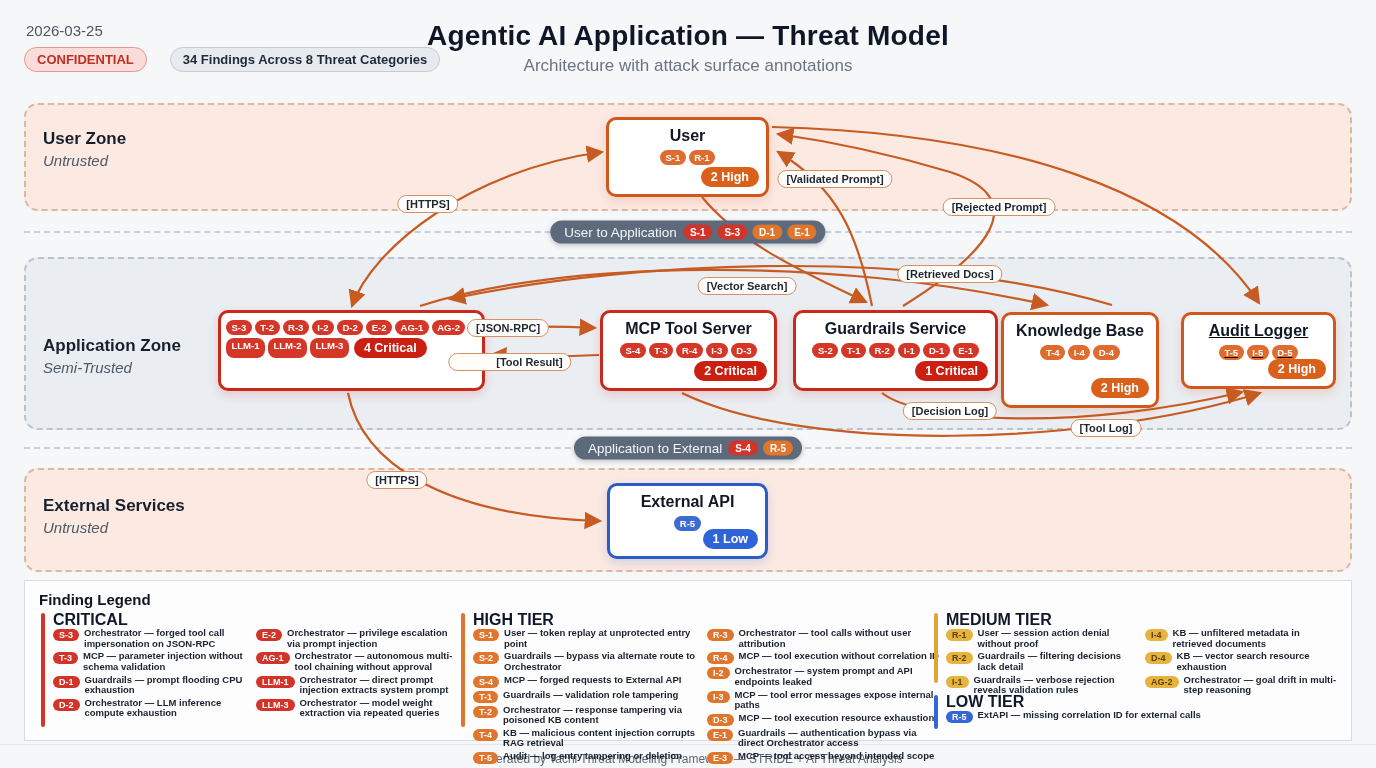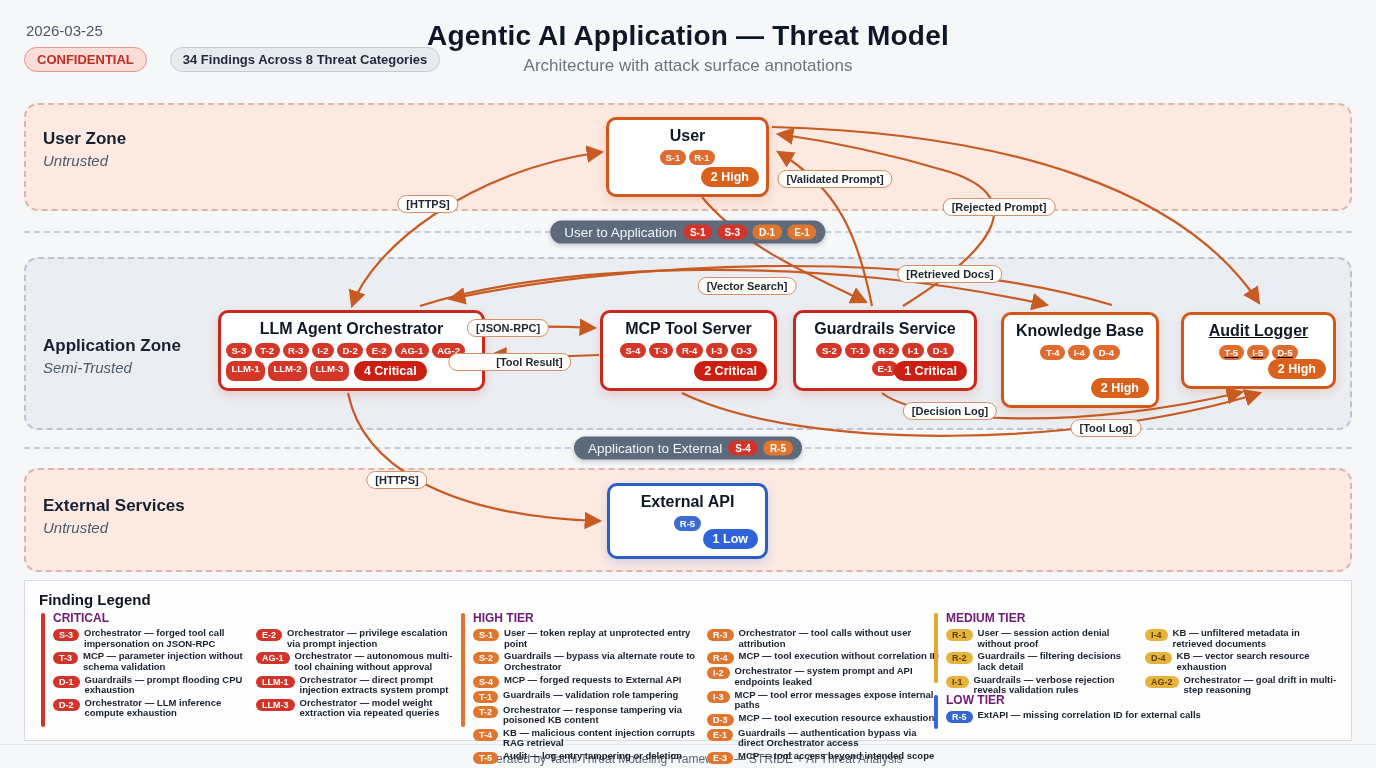--- a/index.html
+++ b/index.html
@@ -54,21 +54,21 @@
   svg.arrows{position:absolute;left:0;top:0;z-index:4;pointer-events:none;}
 
   
   .legend{position:absolute;left:24px;top:580px;width:1328px;height:161px;background:#fdfdfe;border:1.5px solid #d7dbe2;border-radius:0;box-sizing:border-box;z-index:5;}
   .legend-title{position:absolute;left:14px;top:10px;font-size:15px;font-weight:800;color:#10161f;}
   .tierbar{position:absolute;width:4px;border-radius:2px;}
   .bar-critical{background:#d3342a;}
   .bar-high{background:#e0752e;}
   .bar-medium{background:#e0a62f;}
   .bar-low{background:#3566d6;}
-  .tier-header{position:absolute;font-size:12px;font-weight:800;color:#701a75;}
+  .tier-header{position:absolute;font-size:16px;font-weight:800;color:#0f172a;}
   .lcol{position:absolute;display:flex;flex-direction:column;gap:2px;}
   .lrow{display:flex;gap:5px;align-items:flex-start;}
   .lbadge{flex:0 0 auto;color:#fff;font-weight:800;font-size:9px;padding:1px 6px;border-radius:7px;margin-top:1px;white-space:nowrap;}
   .lbadge.critical{background:#d3342a;}
   .lbadge.high{background:#e0752e;}
   .lbadge.medium{background:#e7b33f;color:#5d4203;}
   .lbadge.low{background:#3566d6;}
   .ltext{font-size:9.5px;font-weight:700;color:#18212e;line-height:1.12;}
 
   .footer{position:absolute;left:0;top:744px;width:1376px;text-align:center;font-size:12px;color:#5b6675;border-top:1px solid #e2e5ea;padding-top:7px;}
@@ -164,21 +164,20 @@
   <div class="node high" style="left:606px;top:117px;width:163px;height:80px;">
     <div class="ntitle">User</div>
     <div class="badges">
         <span class="fbadge">S-1</span>
         <span class="fbadge">R-1</span>
       </div>
     <div class="summary">2 High</div>
   </div>
 
   <div class="node critical" style="left:218px;top:310px;width:267px;height:81px;">
-    <div class="ntitle">LLM Agent Orchestrator</div>
     <div class="badges wide">
         <span class="fbadge">S-3</span>
         <span class="fbadge">T-2</span>
         <span class="fbadge">R-3</span>
         <span class="fbadge">I-2</span>
         <span class="fbadge">D-2</span>
         <span class="fbadge">E-2</span>
         <span class="fbadge">AG-1</span>
         <span class="fbadge">AG-2</span>
         <span class="fbadge">LLM-1</span>
@@ -193,21 +192,21 @@
     <div class="badges">
         <span class="fbadge">S-4</span>
         <span class="fbadge">T-3</span>
         <span class="fbadge">R-4</span>
         <span class="fbadge">I-3</span>
         <span class="fbadge">D-3</span>
       </div>
     <div class="summary">2 Critical</div>
   </div>
 
-  <div class="node critical" style="left:793px;top:310px;width:184px;height:81px;">
+  <div class="node critical" style="left:793px;top:310px;width:205px;height:81px;">
     <div class="ntitle">Guardrails Service</div>
     <div class="badges">
         <span class="fbadge">S-2</span>
         <span class="fbadge">T-1</span>
         <span class="fbadge">R-2</span>
         <span class="fbadge">I-1</span>
         <span class="fbadge">D-1</span>
         <span class="fbadge">E-1</span>
       </div>
     <div class="summary">1 Critical</div>

